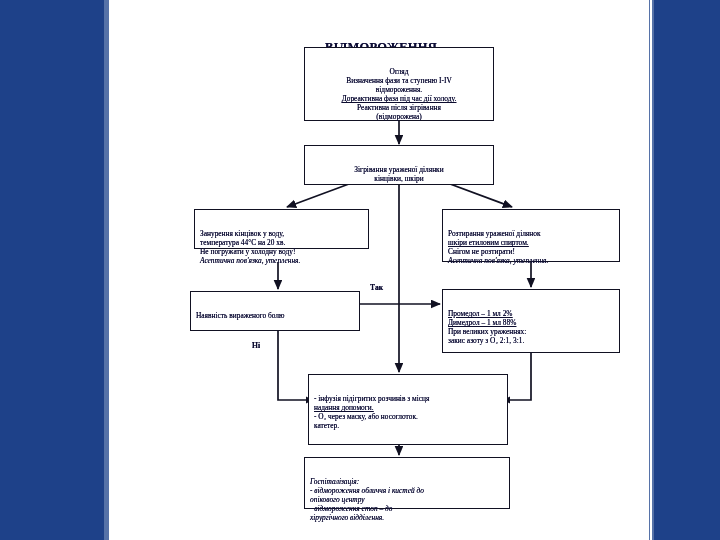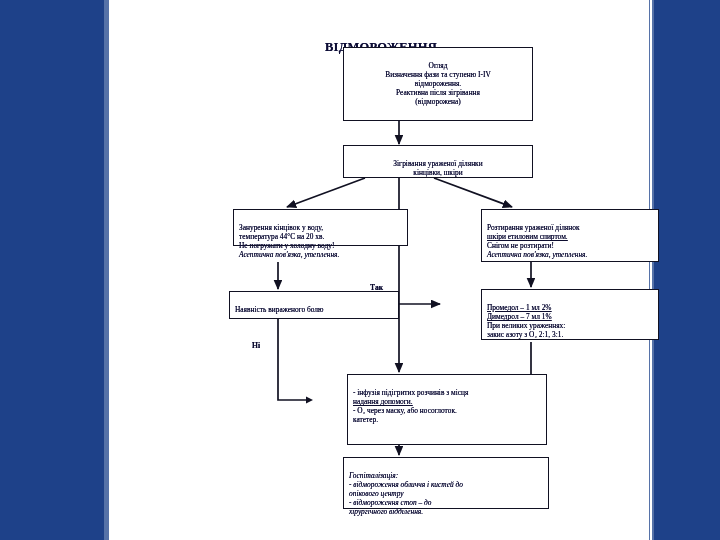--- a/index.html
+++ b/index.html
@@ -72,35 +72,34 @@
 
   
   .box {
     position: absolute;
     border: 1.6px solid #111122;
     background: #ffffff;
     box-sizing: border-box;
     color: #0c0c2e;
     font-size: 7.4px;
     line-height: 9.1px;
-    padding: 13px 5px;
+    padding: 19px 5px;
     text-shadow: 0 0 0.55px #202052;
-    margin-left: 39px;
   }
   .c  { text-align: center; }
   .l  { text-align: left; }
   .it { font-style: italic; }
   .und { text-decoration: underline; }
 
   .box-exam     { left: 192px; top: 47px;  width: 190px; height: 74px; }
   .box-warm     { left: 192px; top: 145px; width: 190px; height: 33px; }
   .box-immerse  { left: 82px;  top: 209px; width: 175px; height: 37px; }
   .box-rub      { left: 330px; top: 209px; width: 178px; height: 53px; }
   .box-pain     { left: 78px;  top: 291px; width: 170px; height: 27px; }
-  .box-meds     { left: 330px; top: 289px; width: 178px; height: 51px; }
+  .box-meds     { left: 330px; top: 289px; width: 178px; height: 64px; }
   .box-infusion { left: 196px; top: 374px; width: 200px; height: 71px; }
   .box-hosp     { left: 192px; top: 457px; width: 206px; height: 52px; font-style: italic; }
 
   
   .flow-label {
     position: absolute;
     font-size: 7.6px;
     font-weight: bold;
     color: #0c0c2e;
     text-shadow: 0 0 0.55px #202052;
@@ -165,20 +164,21 @@
       <path d="M419,342 L419,400 L398,400" stroke="#111122" stroke-width="1.7" fill="none"></path>
       <polygon points="398,396.5 391,400 398,403.5" fill="#111122"></polygon>
 
       <line x1="287" y1="427" x2="287" y2="455" stroke="#111122" stroke-width="1.7" marker-end="url(#ah)"></line>
     </svg>
 
     <div class="box box-exam c">
       <div>Огляд</div>
       <div>Визначення фази та ступеню I-IV</div>
       <div>відмороження.</div>
+      <div class="und">Дореактивна фаза під час дії холоду.</div>
       <div>Реактивна після зігрівання</div>
       <div>(відморожена)</div>
     </div>
 
     <div class="box box-warm c">
       <div>Зігрівання ураженої ділянки</div>
       <div>кінцівки, шкіри</div>
     </div>
 
     <div class="box box-immerse l">
@@ -194,21 +194,21 @@
       <div>Снігом не розтирати!</div>
       <div class="it">Асептична пов'язка, утеплення.</div>
     </div>
 
     <div class="box box-pain l">
       <div>Наявність вираженого болю</div>
     </div>
 
     <div class="box box-meds l">
       <div class="und">Промедол – 1 мл 2%</div>
-      <div class="und">Димедрол – 7 мл 1%</div>
+      <div class="und">Димедрол – 1 мл 88%</div>
       <div>При великих ураженнях:</div>
       <div>закис азоту з О₂ 2:1, 3:1.</div>
     </div>
 
     <div class="box box-infusion l">
       <div>- інфузія підігритих розчинів  з місця</div>
       <div class="und">надання допомоги.</div>
       <div>- О₂ через маску, або носоглоток.</div>
       <div>катетер.</div>
     </div>

